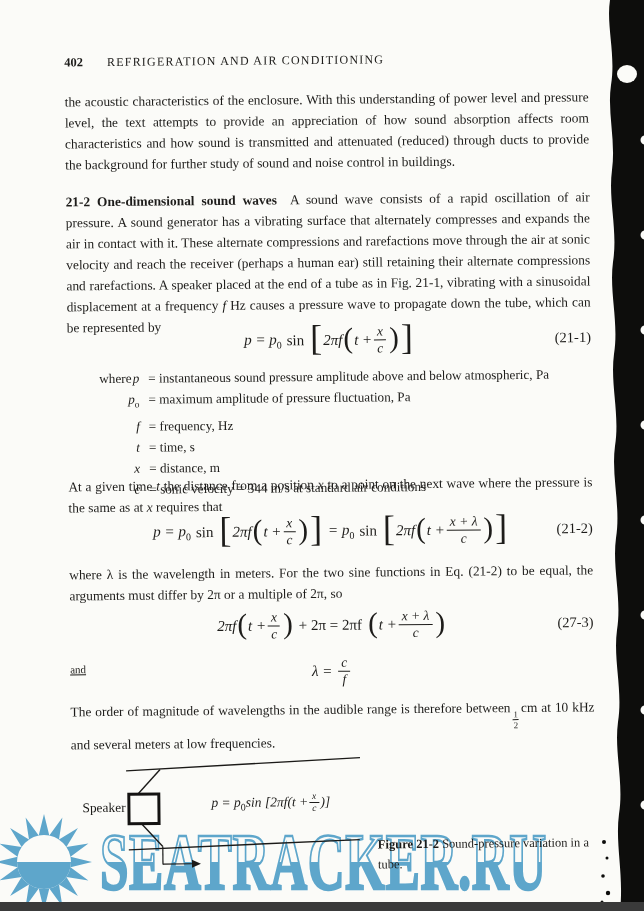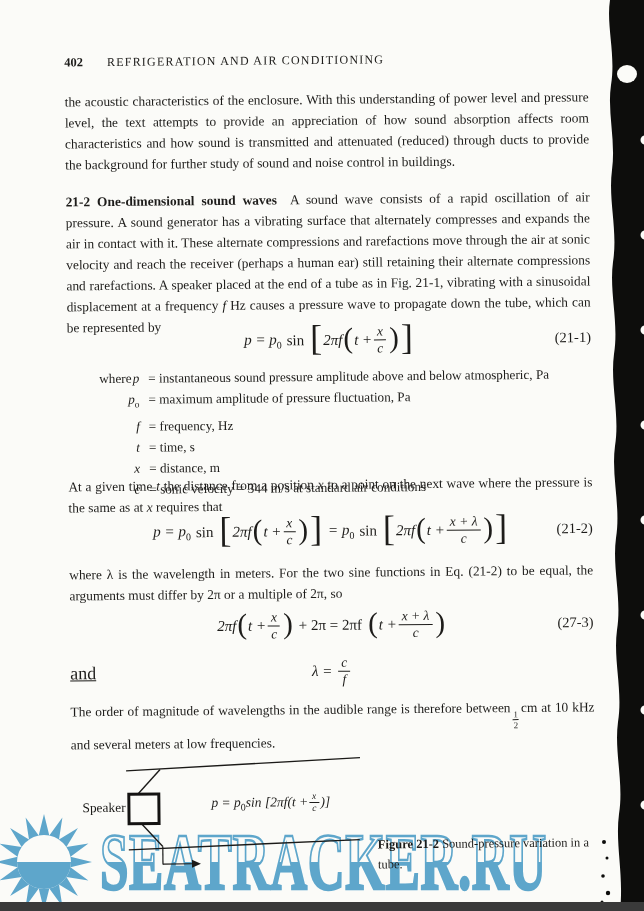--- a/index.html
+++ b/index.html
@@ -183,21 +183,21 @@
       <span class="fr mi">
           <span class="n">x + λ</span>
           <span class="d">c</span>
         </span>
       <span class="pa">)</span>
     </div>
     <span class="eq-num">(27-3)</span>
   </div>
 
   <div class="abs" style="left:68px;top:645px;width:524px;height:52px;">
-    <span class="abs" style="left:0;top:16px;font-size:18px;text-decoration:underline;">and</span>
+    <span class="abs" style="left:0;top:16px;font-size:11px;text-decoration:underline;">and</span>
     <div class="eq-row" style="height:52px;">
       <div class="eq-body">
         <span class="mi" style="margin-right:4px;">λ =</span>
         <span class="fr mi">
             <span class="n">c</span>
             <span class="d">f</span>
           </span>
       </div>
     </div>
   </div>

